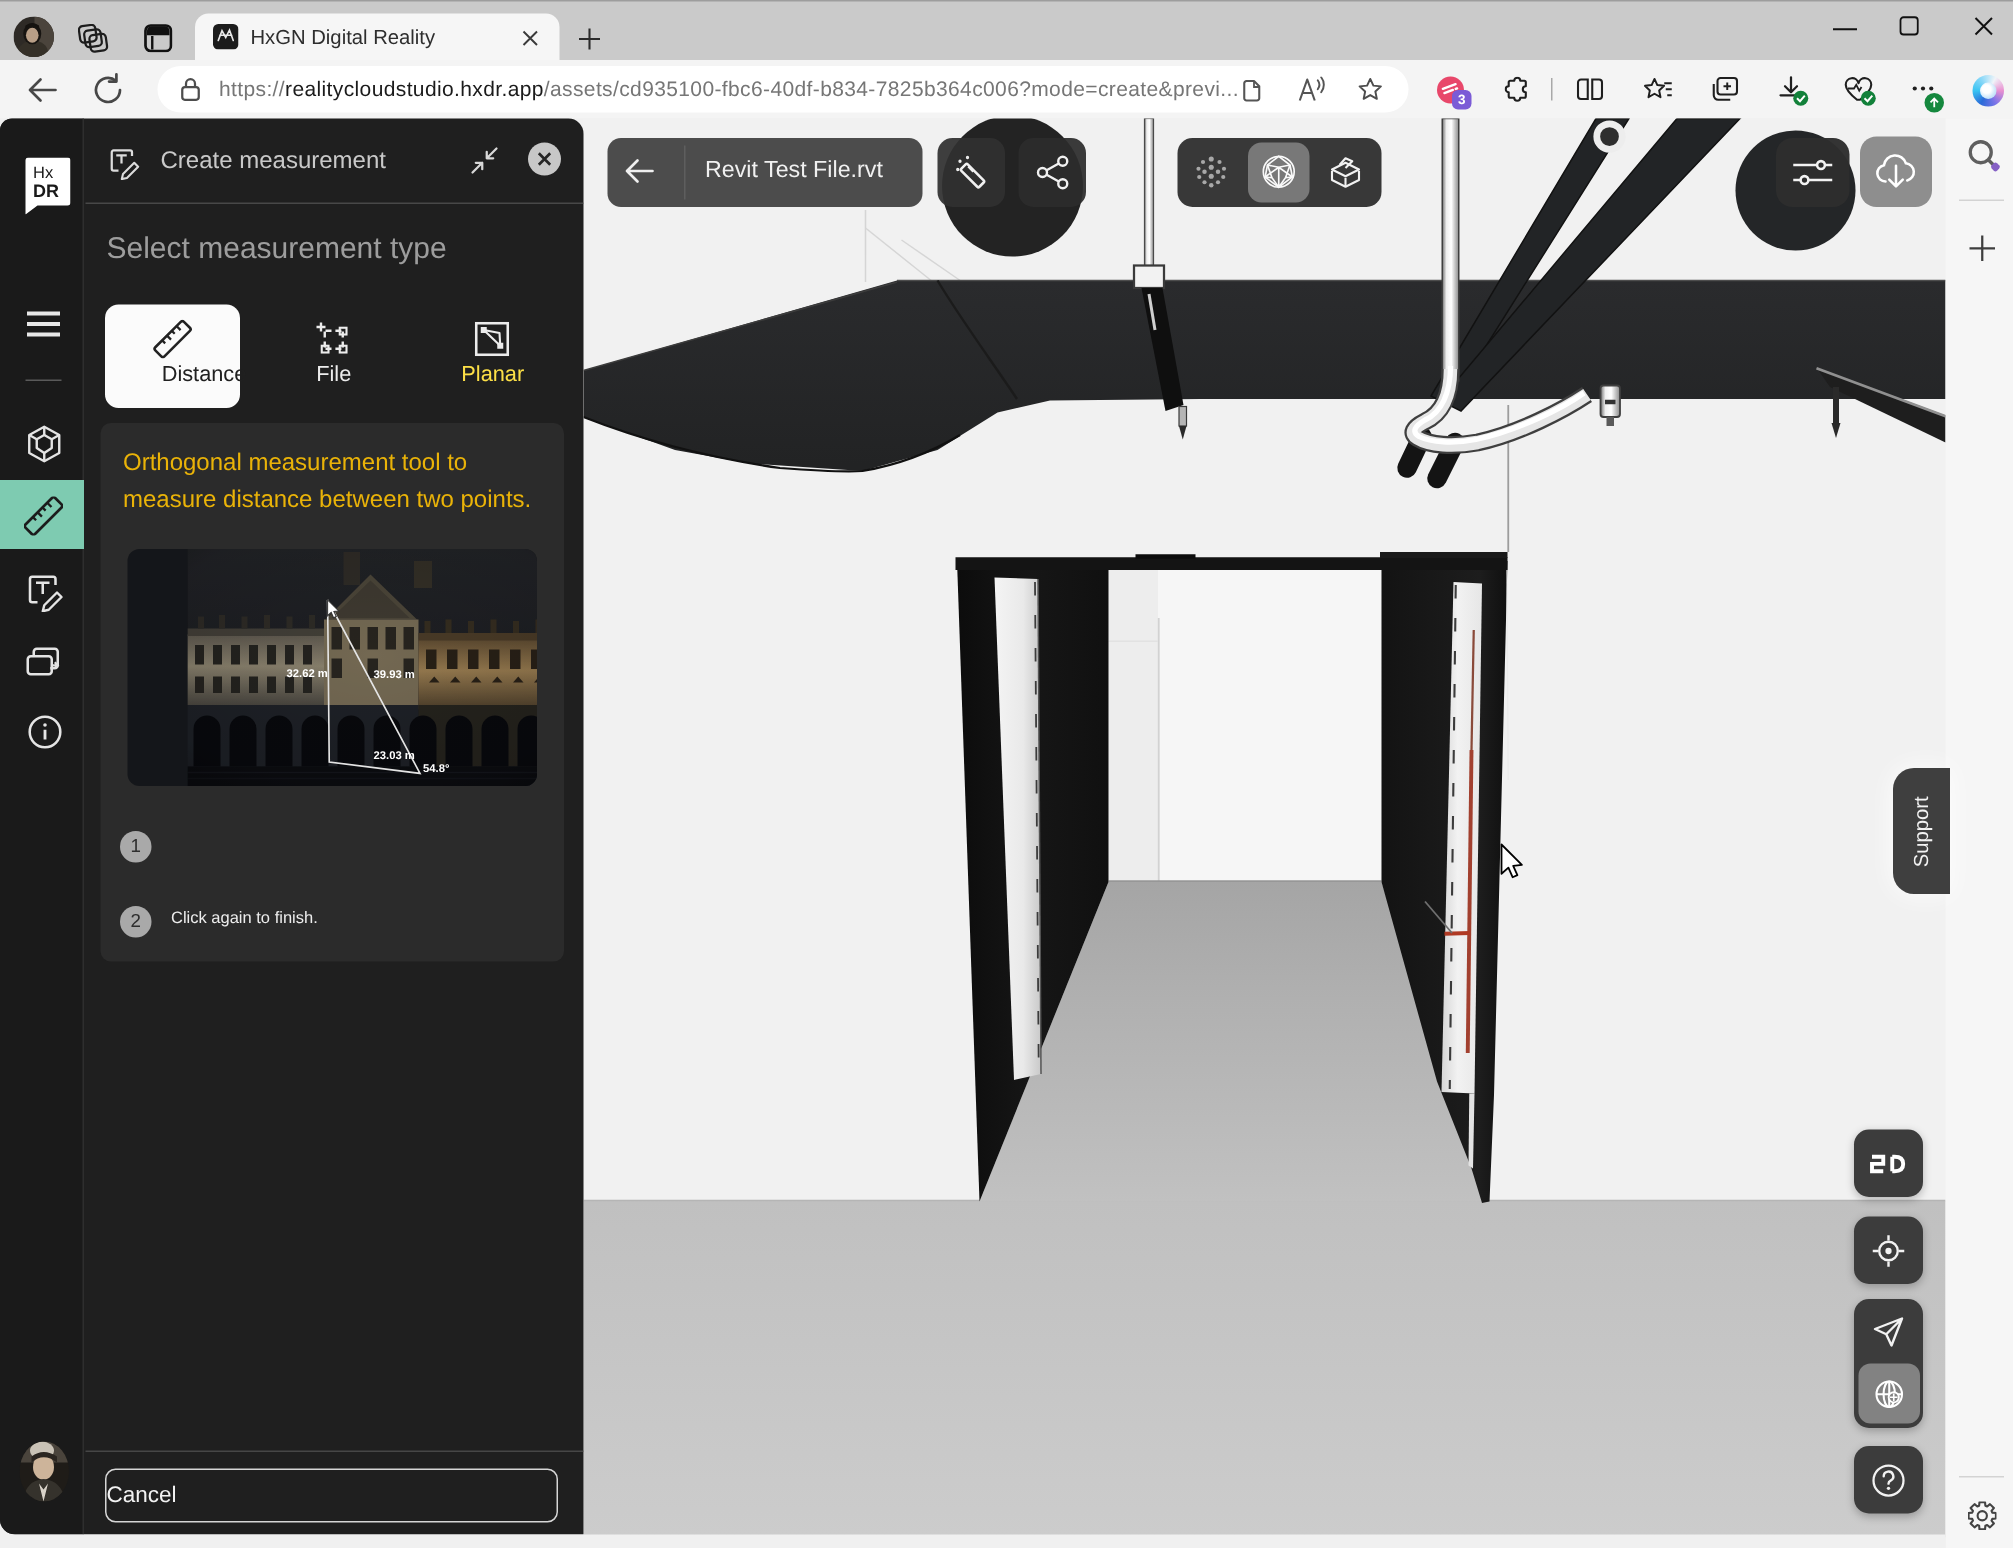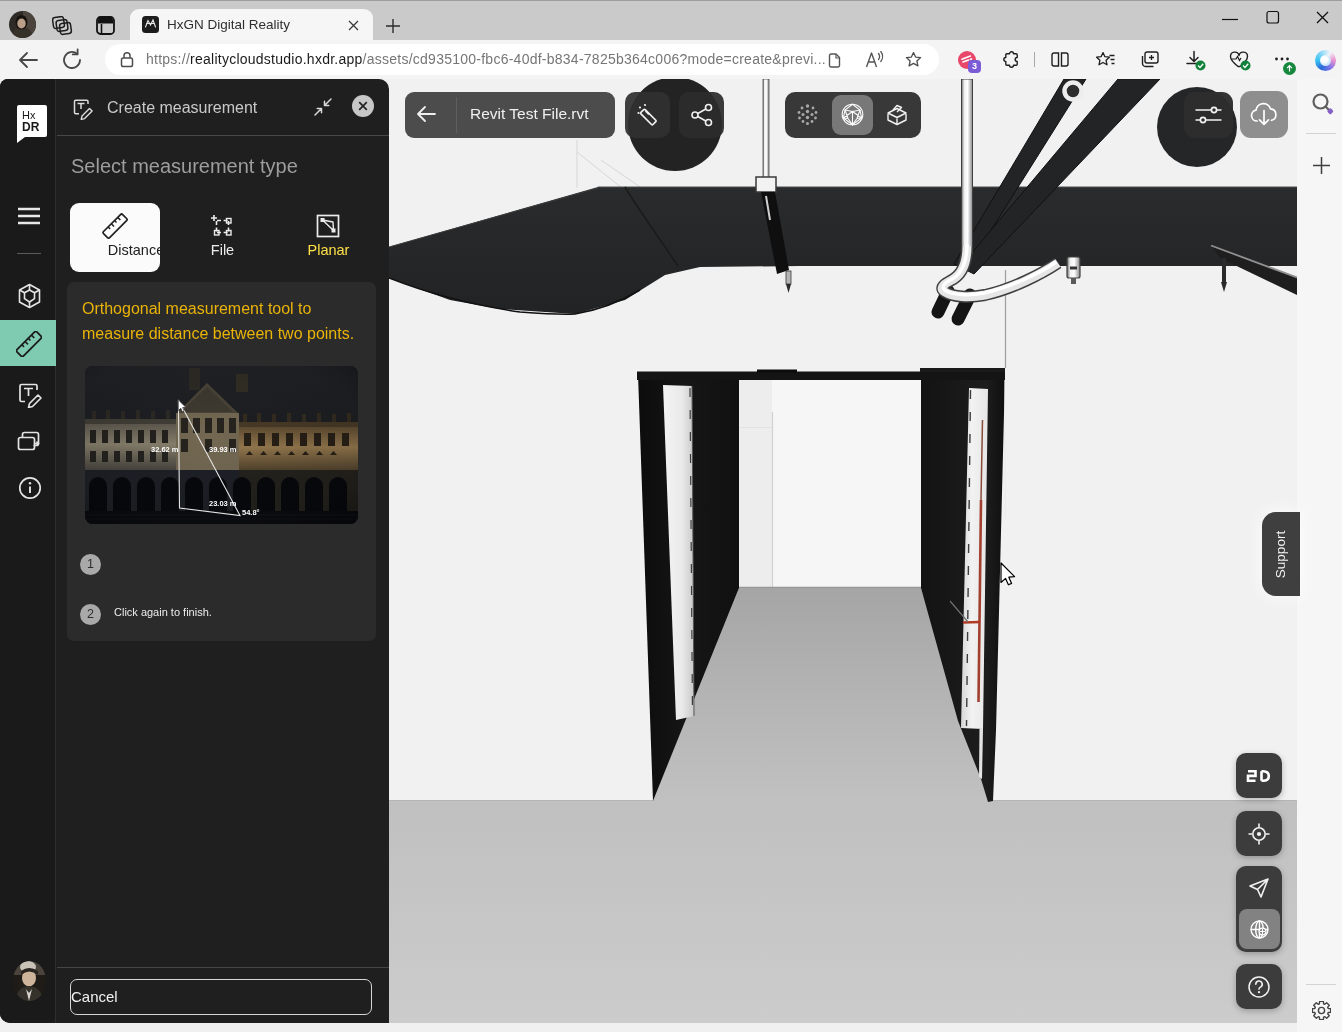--- a/index.html
+++ b/index.html
@@ -536,21 +536,21 @@
     <rect x="1.5" y="1.5" width="21" height="21" fill="none" stroke="#ececec" stroke-width="1.7"></rect>
     <path d="M6.5 6 L17.5 16.5 L17 8 Z" fill="none" stroke="#ececec" stroke-width="1.4" stroke-linejoin="round"></path>
     <rect x="4.5" y="4" width="4" height="4" fill="#ececec"></rect>
     <rect x="15.5" y="14.5" width="4" height="4" fill="#ececec"></rect>
   </svg>
   <div class="abs" style="left:291px;top:163px;width:75px;text-align:center;font-size:14.5px;color:#fde047;">Planar</div>
 
   <div class="abs" style="left:67px;top:203px;width:309px;height:359px;background:#2b2b2b;border-radius:7px;"></div>
   <div class="abs" style="left:82px;top:218px;width:290px;font-size:16px;line-height:24.5px;color:#eab308;">Orthogonal measurement tool to measure distance between two points.</div>
 
-  <div class="abs" id="louvre" style="left:85px;top:287px;width:273px;height:158px;border-radius:8px;overflow:hidden;background:#14161a;">
+  <div class="abs" id="louvre" style="left:85px;top:287px;width:273px;height:158px;border-radius:8px;overflow:hidden;background:#14161a;padding-left:40px;">
     <svg width="273" height="158" viewBox="0 0 273 158">
       <defs>
         <linearGradient id="sky" x1="0" y1="0" x2="0" y2="1">
           <stop offset="0" stop-color="#27292c"></stop>
             <stop offset="0.7" stop-color="#1c1e22"></stop>
             <stop offset="1" stop-color="#181a1e"></stop>
         </linearGradient>
         <linearGradient id="wingL" x1="0" y1="0" x2="0" y2="1">
           <stop offset="0" stop-color="#6f685b"></stop>
             <stop offset="0.45" stop-color="#a49a81"></stop>

